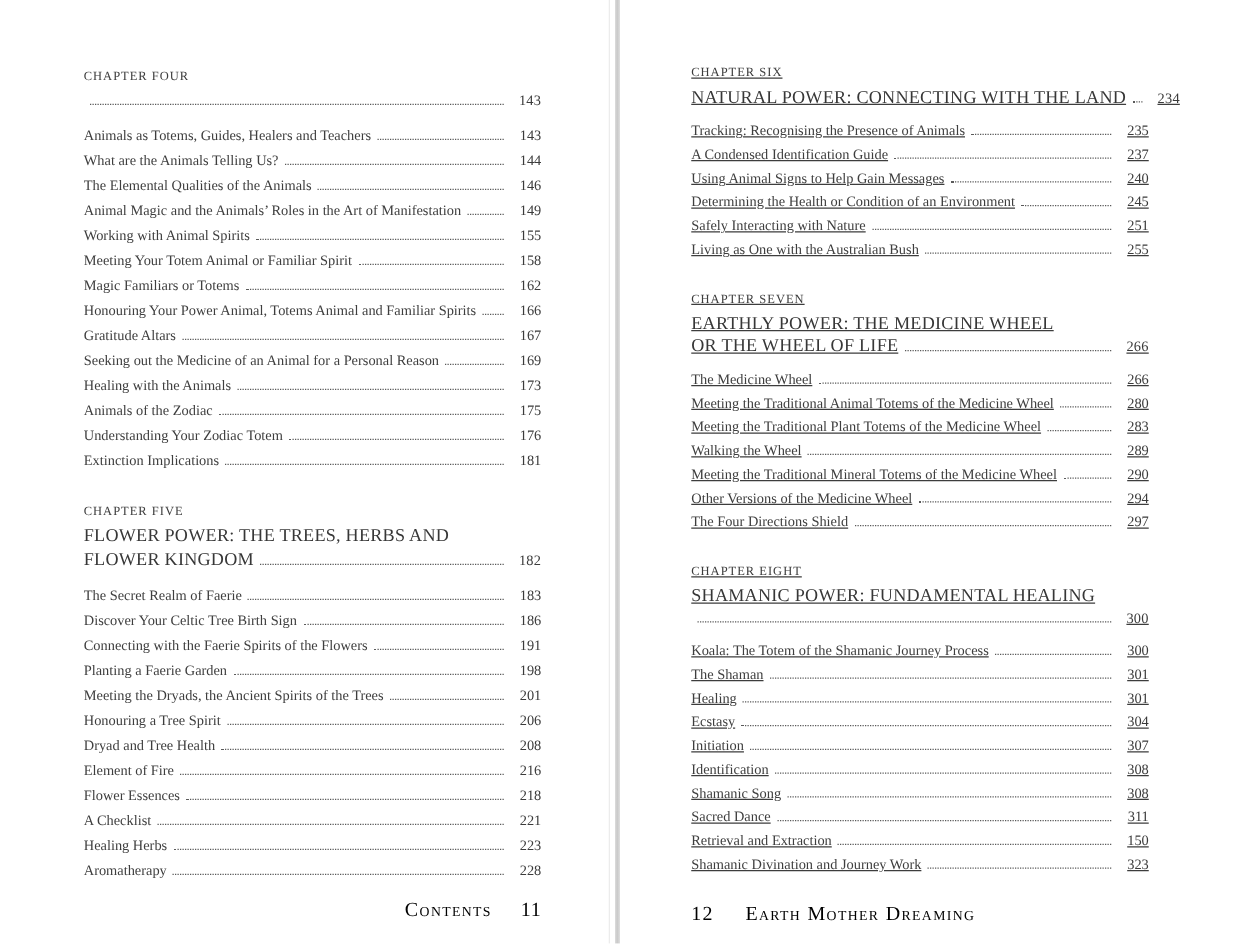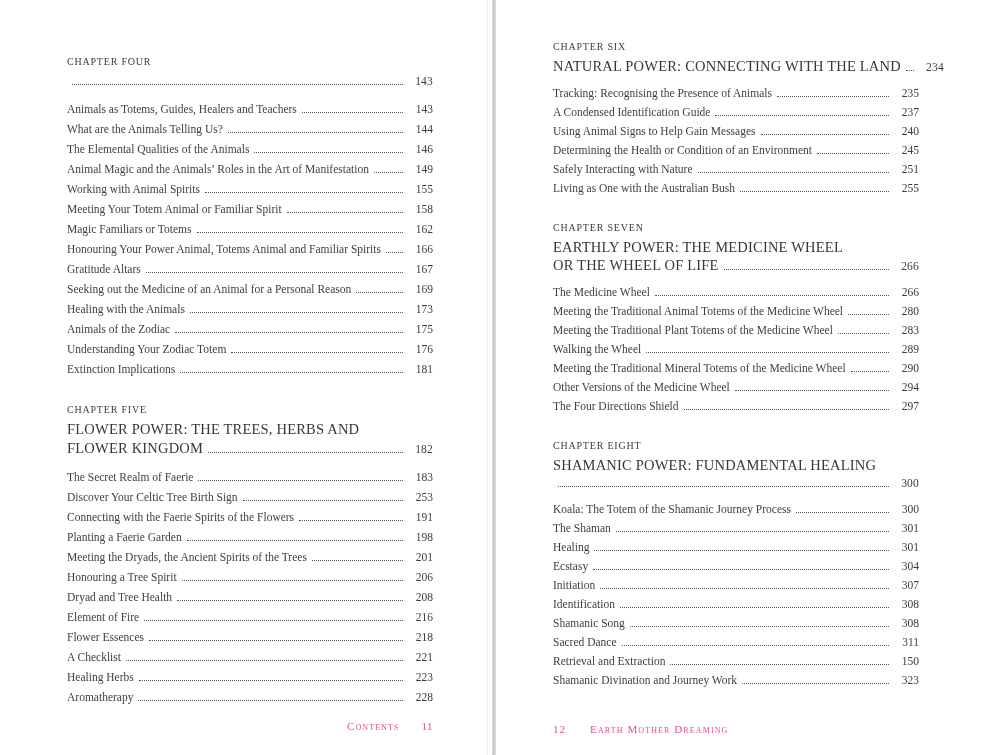--- a/index.html
+++ b/index.html
@@ -15,21 +15,21 @@
   .gutter-faint {
     position: absolute; left: 487px; top: 0; width: 1px; height: 755px;
     background: #ececec;
   }
   .gutter-line {
     position: absolute; left: 492px; top: 0; width: 4px; height: 755px;
     background: linear-gradient(to right, #dcdcdc, #c9c9c9 45%, #dedede);
   }
   .page { position: absolute; width: 366px; }
   .page-left  { left: 67px;  top: 56px; }
-  .page-right { left: 553px; top: 41px; }
+  .page-right { left: 553px; top: 53px; text-decoration: underline; }
 
   .toc-section + .toc-section { margin-top: 25px; }
   .page-right .toc-section + .toc-section { margin-top: 24px; }
 
   .chapter-label {
     font-size: 10px;
     line-height: 11px;
     letter-spacing: 0.8px;
     margin-bottom: 5px;
     color: #3c3c3c;
@@ -59,24 +59,24 @@
   .pnum {
     min-width: 26px;
     text-align: right;
     font-size: 11.5px;
     color: #3b3b3b;
   }
   .title-pnum { font-size: 11.5px; }
 
   .footer {
     position: absolute;
-    font-size: 11px;
+    font-size: 16px;
     font-variant: small-caps;
     letter-spacing: 1.1px;
-    color: #ec4899;
+    color: #000000;
   }
   .footer-left { left: 67px; width: 366px; top: 720px; text-align: right; }
   .footer-left .footer-page { margin-left: 18px; letter-spacing: 0.5px; }
   .footer-right { left: 553px; top: 723px; }
   .footer-right .footer-label { margin-left: 20px; }
   .footer-page { font-variant: normal; }
 </style>
 </head>
 <body>
 
@@ -180,21 +180,21 @@
         </div>
     <div class="entries">
           <div class="entry row">
     <span class="e-text">The Secret Realm of Faerie</span>
     <span class="dots"></span>
     <span class="pnum">183</span>
   </div>
           <div class="entry row">
     <span class="e-text">Discover Your Celtic Tree Birth Sign</span>
     <span class="dots"></span>
-    <span class="pnum">253</span>
+    <span class="pnum">186</span>
   </div>
           <div class="entry row">
     <span class="e-text">Connecting with the Faerie Spirits of the Flowers</span>
     <span class="dots"></span>
     <span class="pnum">191</span>
   </div>
           <div class="entry row">
     <span class="e-text">Planting a Faerie Garden</span>
     <span class="dots"></span>
     <span class="pnum">198</span>

